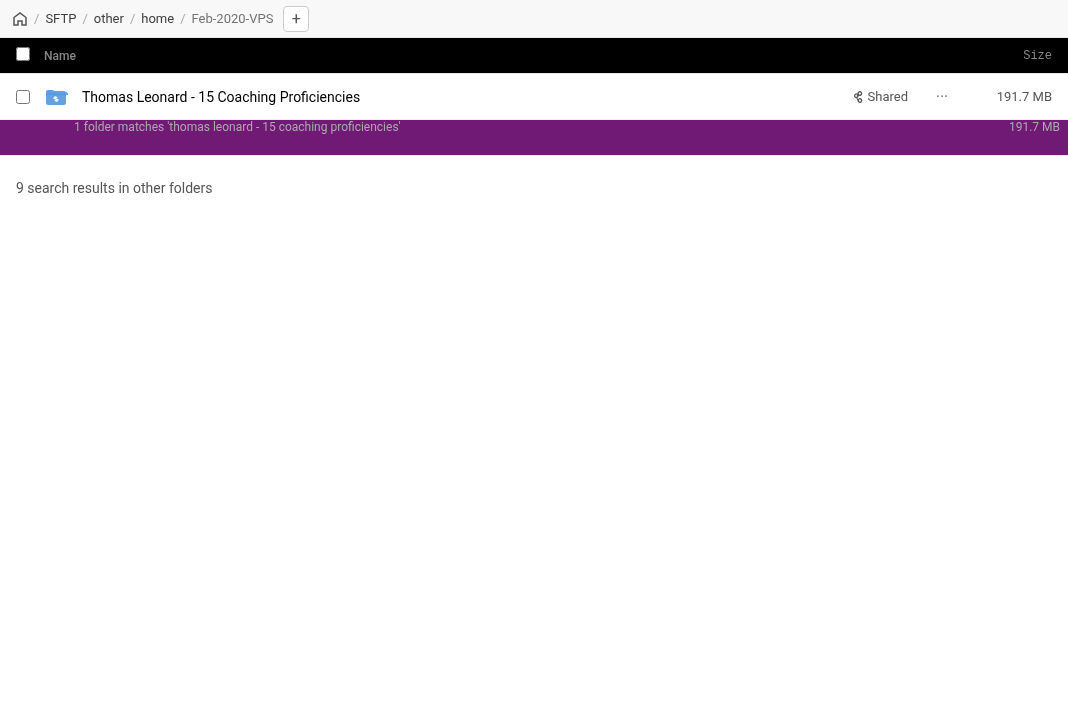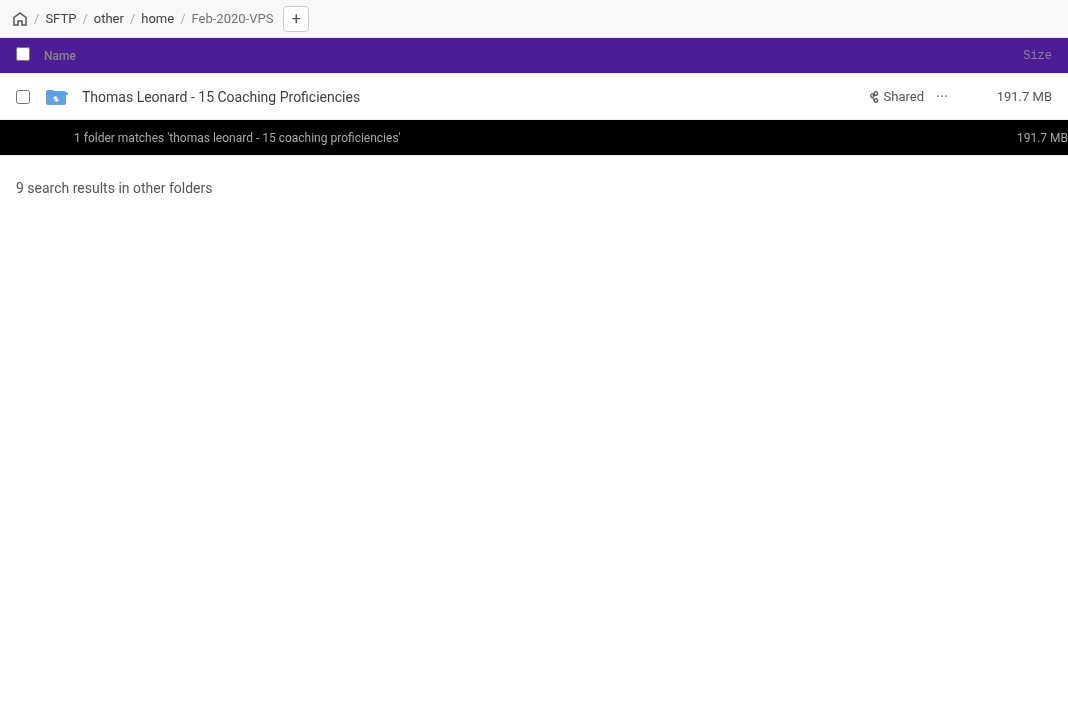--- a/index.html
+++ b/index.html
@@ -73,21 +73,21 @@
       color: #555;
       margin-left: 6px;
     }
 
     
     .column-header {
       display: flex;
       align-items: center;
       padding: 8px 16px;
       border-bottom: 1px solid #e8e8e8;
-      background: #4c1d95;
+      background: #000000;
       height: 36px;
     }
 
     .col-checkbox {
       width: 28px;
       flex-shrink: 0;
     }
 
     .col-name {
       flex: 1;
@@ -131,27 +131,27 @@
     }
 
     .folder-icon-svg {
       width: 24px;
       height: 24px;
     }
 
     .file-name {
       flex: 1;
       font-size: 14px;
-      color: #404040;
+      color: #000000;
     }
 
     .file-actions {
       display: flex;
       align-items: center;
-      gap: 4px;
+      gap: 20px;
       margin-right: 16px;
     }
 
     .shared-badge {
       display: flex;
       align-items: center;
       gap: 4px;
       font-size: 13px;
       color: #555;
     }
@@ -176,25 +176,24 @@
     .file-size {
       font-size: 13px;
       color: #555;
       text-align: right;
       width: 80px;
     }
 
     
     .sub-info-row {
       display: flex;
-      align-items: center;
-      padding: 0 0 0 74px;
+      padding: 0 8px 0 74px;
       height: 36px;
       border-bottom: 1px solid #f0f0f0;
-      background: #000000;
+      background: #701a75;
     }
 
     .sub-info-text {
       flex: 1;
       font-size: 12px;
       color: #aaa;
     }
 
     .sub-info-size {
       font-size: 12px;

